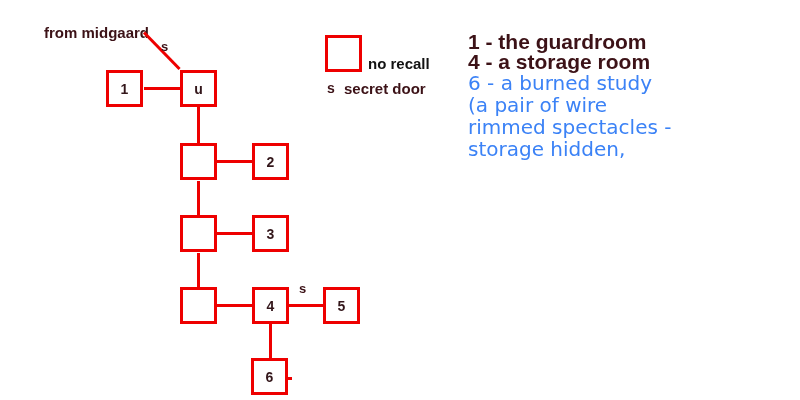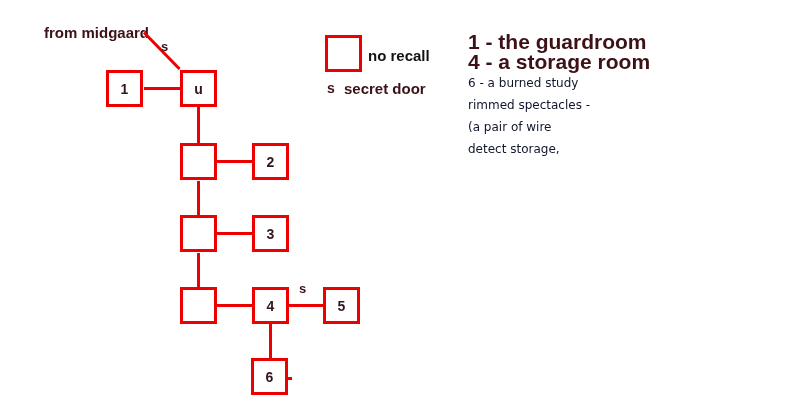--- a/index.html
+++ b/index.html
@@ -24,30 +24,30 @@
     background:#ee0000; transform-origin:0 50%; transform:rotate(45.8deg);
   }
   
   .label {
     position:absolute; font-size:15px; font-weight:bold; color:#3c1217;
     white-space:nowrap;
   }
   .smark {
     position:absolute; font-size:13px; font-weight:bold; color:#3c1217;
   }
-  .black-label { color:#121212; }
+  .black-label { color:#121212;margin-top:8px; }
   
   .notes { position:absolute; left:468px; top:32px; width:230px; }
   .notes div {
     font-size:21px; font-weight:bold; color:#3c1217;
     line-height:20px; white-space:nowrap;
   }
   .notes div.f2 {
     font-family:"DejaVu Sans", sans-serif; font-weight:normal;
-    color:#0f172a; font-size:12px; line-height:22px;
+    color:#3b82f6; font-size:20px; line-height:22px;
   }
 </style>
 </head>
 <body>
 
 <div class="stage">
 
   <div class="label" style="left:44px; top:24px;">from midgaard</div>
   <div class="diag"></div>
   <div class="smark" style="left:161px; top:39px;">s</div>
@@ -92,18 +92,18 @@
 
   <div class="room" style="left:325px; top:35px;"></div>
   <div class="label black-label" style="left:368px; top:47px;">no recall</div>
   <div class="label" style="left:327px; top:80px; font-size:14px;">s</div>
   <div class="label" style="left:344px; top:80px;">secret door</div>
 
   <div class="notes">
     <div>1 - the guardroom</div>
     <div>4 - a storage room</div>
     <div class="f2">6 - a burned study</div>
+    <div class="f2">(a pair of wire</div>
     <div class="f2">rimmed spectacles -</div>
-    <div class="f2">(a pair of wire</div>
-    <div class="f2">detect storage,</div>
+    <div class="f2">storage hidden,</div>
   </div>
 
 </div>
 
 </body></html>

